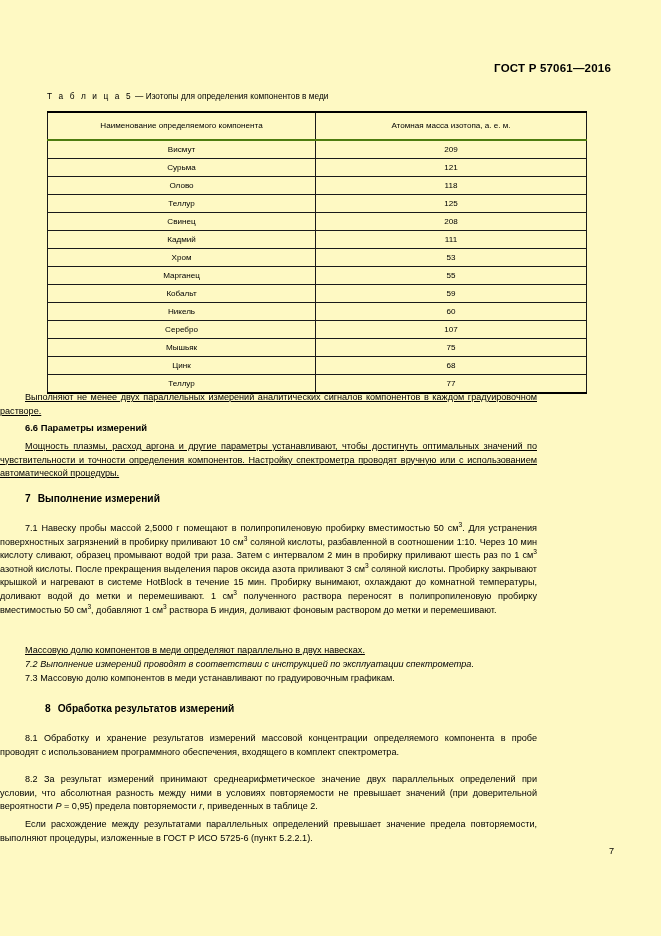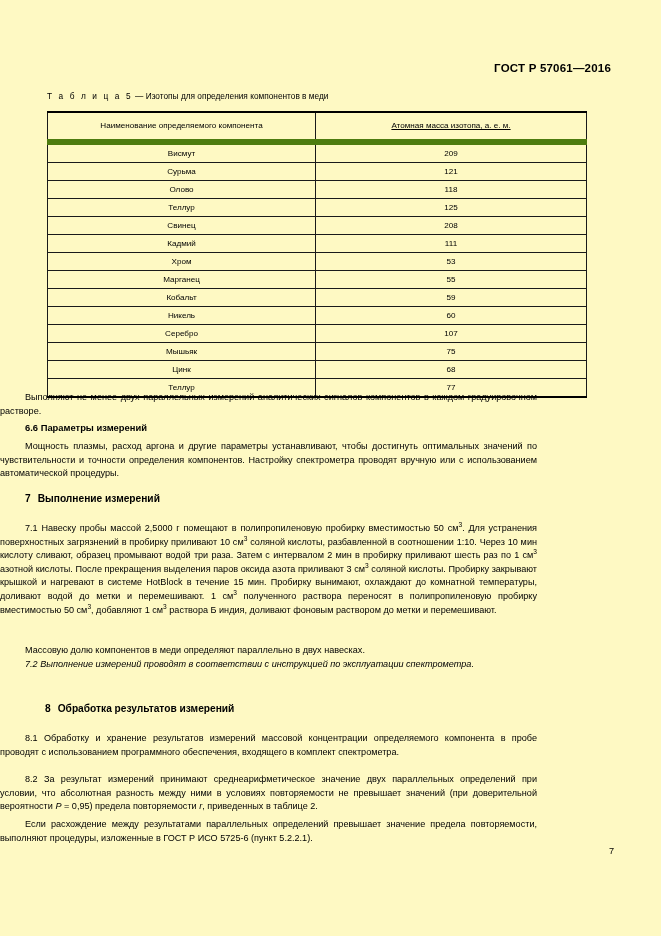--- a/index.html
+++ b/index.html
@@ -61,39 +61,39 @@
     text-align: center;
     font-size: 8.1px;
     font-weight: normal;
     padding: 0;
     height: 17px;
     line-height: 17px;
   }
   .iso-table th {
     height: 26px;
     line-height: 26px;
-    border-bottom: 6px solid #4d7c0f;
+    border-bottom: 2px solid #4d7c0f;
     font-size: 8.1px;
   }
   .iso-table tr:first-child th:first-child { border-top: 2px solid #000; }
   .iso-table thead th { border-top: 2px solid #000; }
   .iso-table tbody tr:last-child td { border-bottom: 2px solid #000; }
   .col-name { width: 267px; }
-  .col-mass { width: 270px; text-decoration: underline; }
+  .col-mass { width: 270px; }
 
   
   .para {
     position: absolute;
     width: 537px;
     font-size: 9.1px;
     line-height: 13.6px;
     text-align: justify;
     text-justify: inter-word;
   }
-  .para.indent { text-indent: 25px; }
+  .para.indent { text-indent: 25px; text-decoration: underline; }
   .para.nojust { text-align: left; }
 
   .heading {
     position: absolute;
     width: 537px;
     font-size: 10.2px;
     font-weight: bold;
     line-height: 14px;
   }
   .subheading {
@@ -205,20 +205,21 @@
   </div>
 
   <div class="para" style="top: 522px; text-indent: 25px;">
     <span>7.1  Навеску пробы массой 2,5000 г помещают в полипропиленовую пробирку вместимостью 50 см</span><sup>3</sup><span>. Для устранения поверхностных загрязнений в пробирку приливают 10 см</span><sup>3</sup><span> соляной кислоты, разбавленной в соотношении 1:10. Через 10 мин кислоту сливают, образец промывают водой три раза. Затем с интервалом 2 мин в пробирку приливают шесть раз по 1 см</span><sup>3</sup><span> азотной кислоты. После прекращения выделения паров оксида азота приливают 3 см</span><sup>3</sup><span> соляной кислоты. Пробирку закрывают крышкой и нагревают в системе HotBlock в течение 15 мин. Пробирку вынимают, охлаждают до комнатной температуры, доливают водой до метки и перемешивают. 1 см</span><sup>3</sup><span> полученного раствора переносят в полипропиленовую пробирку вместимостью 50 см</span><sup>3</sup><span>, добавляют 1 см</span><sup>3</sup><span> раствора Б индия, доливают фоновым раствором до метки и перемешивают.</span>
   </div>
 
   <div class="para nojust indent" style="top: 644px;">Массовую долю компонентов в меди определяют параллельно в двух навесках.</div>
 
   <div class="para nojust" style="top: 658px; text-indent: 25px; font-style: italic;">7.2  Выполнение измерений проводят в соответствии с инструкцией по эксплуатации спектрометра.</div>
 
+  <div class="para nojust" style="top: 672px; text-indent: 25px;">7.3  Массовую долю компонентов в меди устанавливают по градуировочным графикам.</div>
 
   <div class="heading" style="top: 702px; text-indent: 25px; padding-left: 20px;">
     <span class="hnum">8</span><span>Обработка результатов измерений</span>
   </div>
 
   <div class="para" style="top: 732px; text-indent: 25px;">8.1  Обработку и хранение результатов измерений массовой концентрации определяемого компонента в пробе проводят с использованием программного обеспечения, входящего в комплект спектрометра.</div>
 
   <div class="para" style="top: 773px; text-indent: 25px;">
     <span>8.2  За результат измерений принимают среднеарифметическое значение двух параллельных определений при условии, что абсолютная разность между ними в условиях повторяемости не превышает значений (при доверительной вероятности </span><span class="ital">P</span><span> = 0,95) предела повторяемости </span><span class="ital">r</span><span>, приведенных в таблице 2.</span>
   </div>

